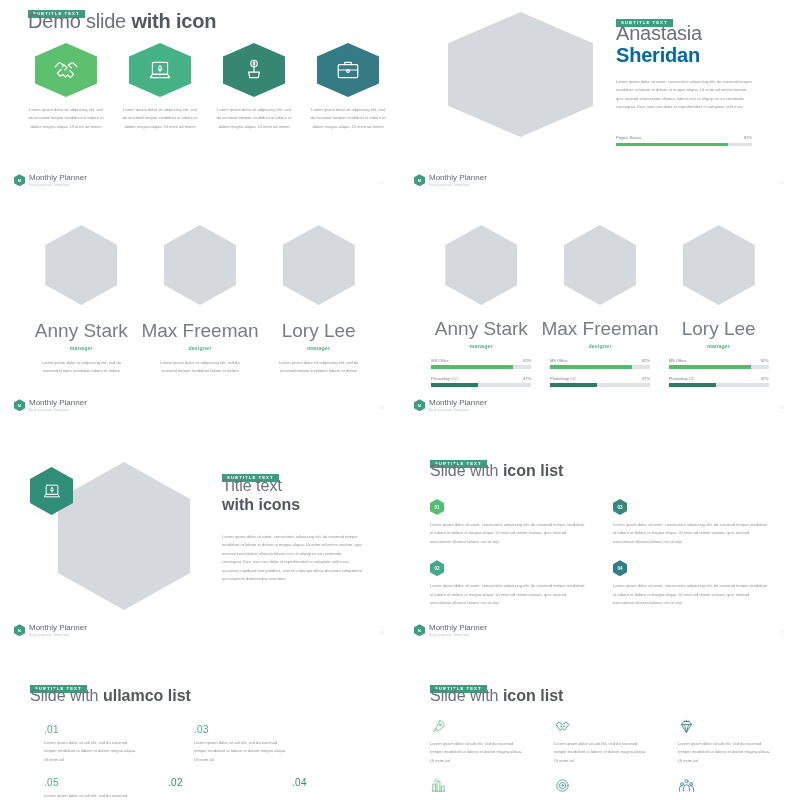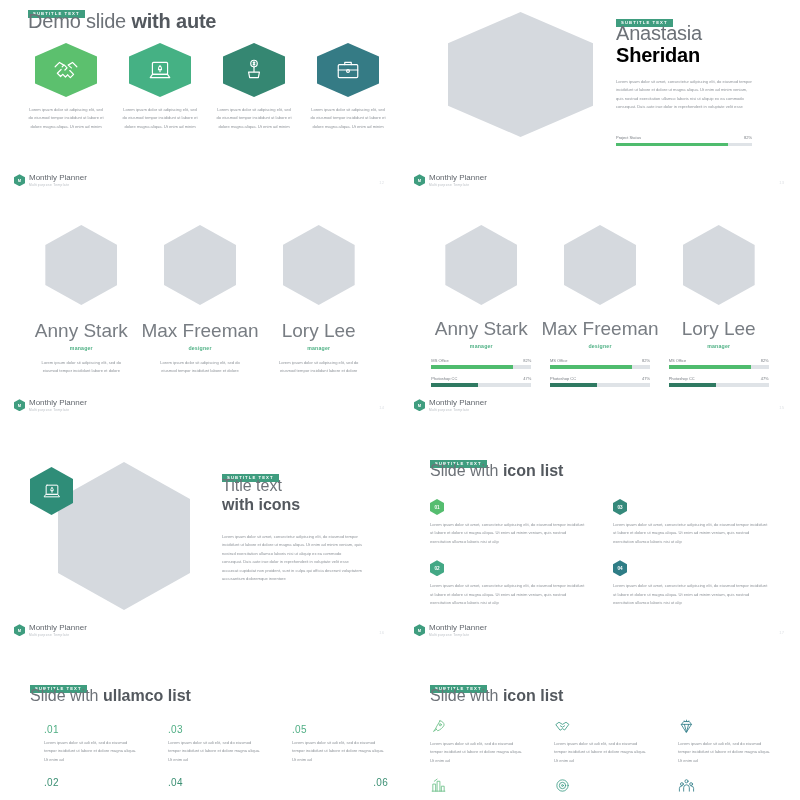--- a/index.html
+++ b/index.html
@@ -55,21 +55,21 @@
     width: 11px; height: 12px; background: #3f9d7f;
     clip-path: polygon(50% 0%, 100% 25%, 100% 75%, 50% 100%, 0% 75%, 0% 25%);
     display: flex; align-items: center; justify-content: center;
     color: #fff; font-size: 4px; font-weight: bold;
   }
   .f-main { font-size: 8px; color: #62676d; line-height: 1.1; }
   .f-sub  { font-size: 3.2px; color: #b6bbc1; letter-spacing: .4px; line-height: 1.4; }
   .pagenum { position: absolute; right: 16px; bottom: 15px; font-size: 4.2px; color: #dfe2e6; }
 
   
-  .team-row { display: flex; }
+  .team-row { display: flex; justify-content: flex-end; }
   .team-col { flex: 1; display: flex; flex-direction: column; align-items: center; }
   .role { font-size: 5.2px; color: #4fb185; font-weight: bold; margin-top: 3px; letter-spacing: .2px; }
 
   
   .bar-wrap { width: 100%; }
   .bar-head { display: flex; justify-content: space-between; font-size: 4px; color: #777c82; margin-bottom: 2.5px; }
   .bar-track { width: 100%; height: 3.4px; background: #dfe3e7; }
   .bar-fill { height: 100%; }
 
   
@@ -85,21 +85,21 @@
 </head>
 <body>
 
 <div class="deck">
 
   <div class="slide s-tl">
     <div style="position:absolute;left:28px;top:1px;">
       <span class="badge">SUBTITLE TEXT</span>
     </div>
     <div class="h-title" style="position:absolute;left:28px;top:10px;">
-      <span>Demo slide </span><b>with aute</b>
+      <span>Demo slide </span><b>with icon</b>
     </div>
 
     <div style="position:absolute;left:28px;top:43px;width:344px;display:flex;gap:18px;">
 
       <div style="flex:1;display:flex;flex-direction:column;align-items:center;">
         <div class="hex" style="width:62px;height:54px;background:#5cc06e;">
           <svg width="26" height="26" viewBox="0 0 24 24" fill="none" stroke="#ffffff" stroke-width="1.1" stroke-linecap="round" stroke-linejoin="round">
             <path d="M7.5 11.5 4 15l3 3 2-2"></path>
               <path d="M9 16l2.5 2.5 2-2"></path>
               <path d="M13.5 16.5 16 19l3-3-3.5-3.5"></path>
@@ -159,21 +159,21 @@
   </div>
 
   <div class="slide s-tr">
     <div class="hex hex-ph" style="position:absolute;left:48px;top:12px;width:145px;height:125px;border-radius:6px;"></div>
 
     <div style="position:absolute;left:216px;top:10px;">
       <span class="badge">SUBTITLE TEXT</span>
     </div>
     <div class="h-title" style="position:absolute;left:216px;top:22px;">
       <div>Anastasia</div>
-      <div style="font-weight:700;color:#000000;">Sheridan</div>
+      <div style="font-weight:700;color:#0369a1;">Sheridan</div>
     </div>
     <div class="body-txt" style="position:absolute;left:216px;top:78px;width:136px;">Lorem ipsum dolor sit amet, consectetur adipiscing elit, do eiusmod tempor incididunt ut labore et dolore ut magna aliqua. Ut enim ad minim veniam, quis nostrud exercitation ullamco laboris nisi ut aliquip ex ea commodo consequat. Duis aute irue dolor in reprehenderit in voluptate velit esse</div>
 
     <div class="bar-wrap" style="position:absolute;left:216px;top:135px;width:136px;">
       <div class="bar-head">
         <span>Project Status</span>
         <span>82%</span>
       </div>
       <div class="bar-track">
         <div class="bar-fill" id="p-status" style="width:82%;background:#4fbc6e;"></div>
@@ -379,21 +379,21 @@
     </div>
     <div class="h-title2" style="position:absolute;left:30px;top:37px;">
       <span>Slide with </span><b>ullamco list</b>
     </div>
 
     <div style="position:absolute;left:44px;top:74px;width:345px;display:flex;flex-wrap:wrap;column-gap:28px;row-gap:13px;">
       <div style="width:96px;">
         <div class="num">.01</div>
         <div class="body-txt" style="margin-top:4px;">Lorem ipsum dolor sit adi elit, sed do eiusmod tempor incididunt ut labore et dolore magna aliqua. Ut enim ad</div>
       </div>
-      <div style="width:96px;">
+      <div style="width:96px;margin-left:26px;">
         <div class="num">.03</div>
         <div class="body-txt" style="margin-top:4px;">Lorem ipsum dolor sit adi elit, sed do eiusmod tempor incididunt ut labore et dolore magna aliqua. Ut enim ad</div>
       </div>
       <div style="width:96px;">
         <div class="num">.05</div>
         <div class="body-txt" style="margin-top:4px;">Lorem ipsum dolor sit adi elit, sed do eiusmod tempor incididunt ut labore et dolore magna aliqua. Ut enim ad</div>
       </div>
       <div style="width:96px;">
         <div class="num num-dark">.02</div>
       </div>

